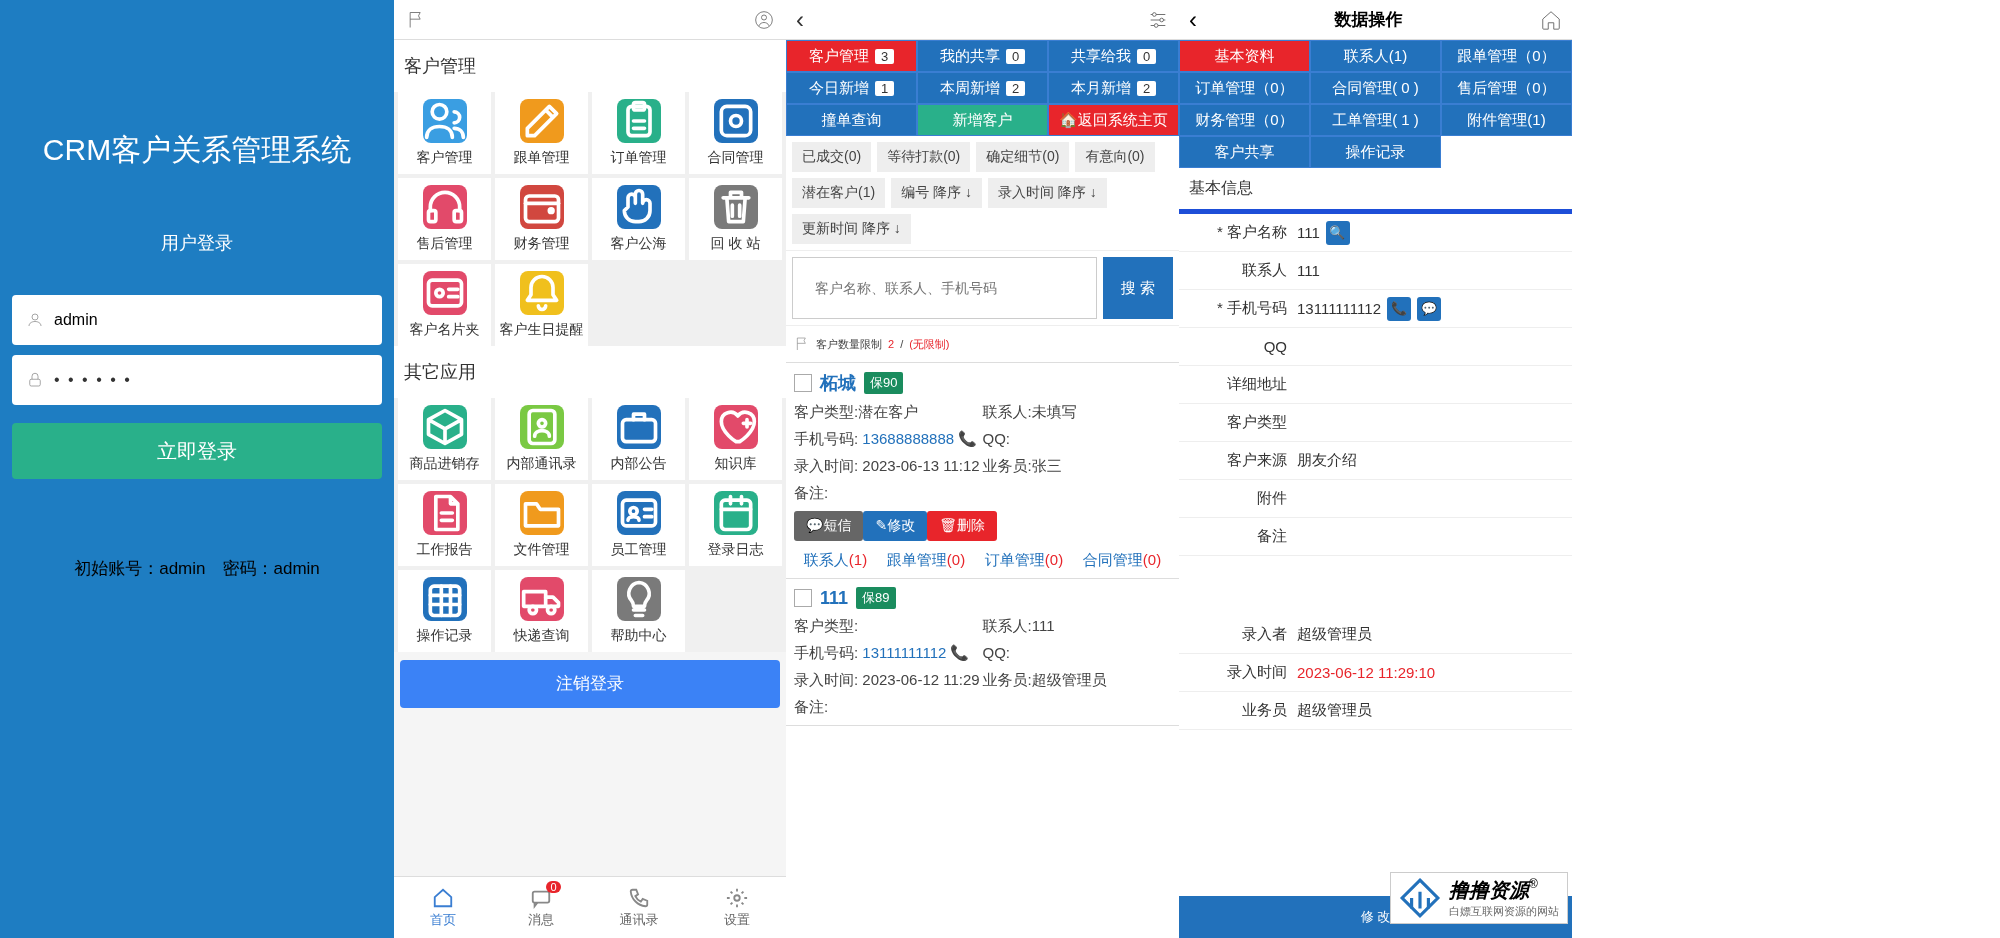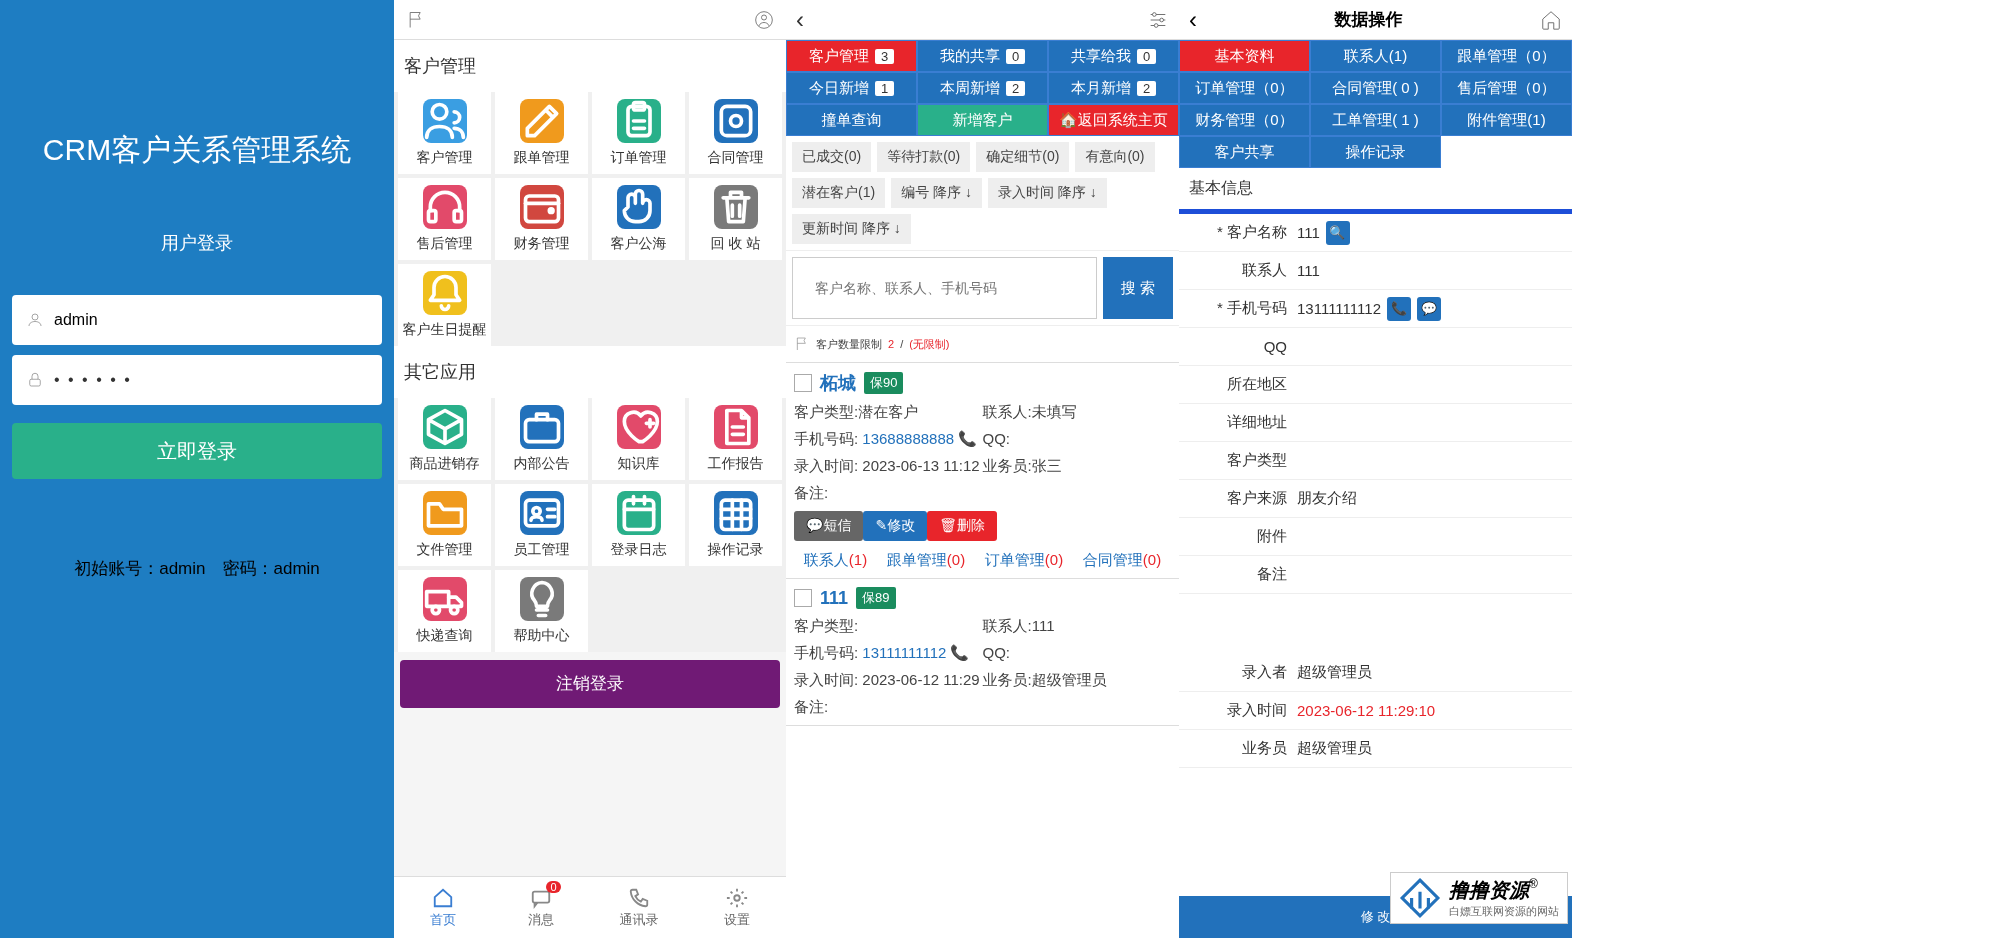--- a/index.html
+++ b/index.html
@@ -21,21 +21,21 @@
 .p1 .hint { color:#000000; text-align:center; margin-top:78px; font-size:17px; }
 
 
 .p2 .top { height:40px; background:#fff; border-bottom:1px solid #ddd; display:flex; align-items:center; justify-content:space-between; padding:0 12px;}
 .p2 .top svg { width:20px; height:20px; fill:none; stroke:#666; }
 .p2 .section-title { background:#fff; padding:14px 10px; font-size:18px; color:#333; }
 .p2 .grid { display:flex; flex-wrap:wrap; padding:0 4px; background:#f0f0f0; gap:4px 4px;}
 .p2 .tile { width:calc(25% - 3px); background:#fff; display:flex; flex-direction:column; align-items:center; justify-content:center; height:82px; cursor:pointer;}
 .p2 .tile .ic { width:44px; height:44px; border-radius:8px; display:flex; align-items:center; justify-content:center; color:#fff; font-size:22px; }
 .p2 .tile .lbl { font-size:14px; color:#333; margin-top:6px; }
-.p2 .logout { background:#701a75; color:#fff; text-align:center; height:48px; line-height:48px; margin:8px 6px; border-radius:4px; font-size:17px; cursor:pointer;}
+.p2 .logout { background:#3b82f6; color:#fff; text-align:center; height:48px; line-height:48px; margin:8px 6px; border-radius:4px; font-size:17px; cursor:pointer;}
 .p2 .btm { background:#fff; border-top:1px solid #ddd; display:flex; height:62px; margin-top:auto;}
 .p2 .btm .nav { flex:1; display:flex; flex-direction:column; align-items:center; justify-content:center; font-size:13px; color:#666; position:relative; cursor:pointer;}
 .p2 .btm .nav.active { color:#3a7ed2; }
 .p2 .btm .nav svg { width:22px; height:22px; margin-bottom:2px; }
 .p2 .btm .badge { position:absolute; top:4px; right:30%; background:#e8252b; color:#fff; border-radius:10px; font-size:11px; padding:0 4px; min-width:14px; text-align:center;}
 
 
 .p3 .top { height:40px; background:#fff; border-bottom:1px solid #ddd; display:flex; align-items:center; justify-content:space-between; padding:0 10px;}
 .p3 .top .chev { font-size:24px; color:#333; }
 .p3 .tabgrid { display:flex; flex-wrap:wrap; }
@@ -188,37 +188,57 @@
       </div>
       <div class="tile">
         <div class="ic" style="background:#7a7a7a">
           <svg viewBox="0 0 24 24" fill="none" stroke="#fff" stroke-width="2" stroke-linecap="round" stroke-linejoin="round">
             <path d="M5 7h14M9 7V4h6v3M7 7l1 13h8l1-13M10 11v6M14 11v6"></path>
           </svg>
         </div>
         <div class="lbl">回 收 站</div>
       </div>
       <div class="tile">
+        <div class="ic" style="background:#e24a6a">
+          <svg viewBox="0 0 24 24" fill="none" stroke="#fff" stroke-width="2" stroke-linecap="round" stroke-linejoin="round">
+            <rect x="3" y="5" width="18" height="14" rx="2"></rect>
+            <circle cx="9" cy="12" r="2"></circle>
+            <path d="M14 10h5M14 14h5"></path>
+          </svg>
+        </div>
+        <div class="lbl">客户名片夹</div>
+      </div>
+      <div class="tile">
         <div class="ic" style="background:#f0c01d">
           <svg viewBox="0 0 24 24" fill="none" stroke="#fff" stroke-width="2" stroke-linecap="round" stroke-linejoin="round">
             <path d="M12 3a6 6 0 016 6v4l2 3H4l2-3V9a6 6 0 016-6zM10 19a2 2 0 004 0"></path>
           </svg>
         </div>
         <div class="lbl">客户生日提醒</div>
       </div>
     </div>
   <div class="section-title">其它应用</div>
   <div class="grid" id="grid2">
       <div class="tile">
         <div class="ic" style="background:#29b08a">
           <svg viewBox="0 0 24 24" fill="none" stroke="#fff" stroke-width="2" stroke-linecap="round" stroke-linejoin="round">
             <path d="M3 8l9-5 9 5v8l-9 5-9-5zM3 8l9 5 9-5M12 13v8"></path>
           </svg>
         </div>
         <div class="lbl">商品进销存</div>
+      </div>
+      <div class="tile">
+        <div class="ic" style="background:#7ac943">
+          <svg viewBox="0 0 24 24" fill="none" stroke="#fff" stroke-width="2" stroke-linecap="round" stroke-linejoin="round">
+            <rect x="5" y="3" width="14" height="18" rx="2"></rect>
+            <circle cx="12" cy="10" r="2"></circle>
+            <path d="M8 17c0-2 2-3 4-3s4 1 4 3"></path>
+          </svg>
+        </div>
+        <div class="lbl">内部通讯录</div>
       </div>
       <div class="tile">
         <div class="ic" style="background:#2271bb">
           <svg viewBox="0 0 24 24" fill="none" stroke="#fff" stroke-width="2" stroke-linecap="round" stroke-linejoin="round">
             <rect x="3" y="8" width="18" height="12" rx="2"></rect>
             <path d="M9 8V5h6v3"></path>
           </svg>
         </div>
         <div class="lbl">内部公告</div>
       </div>
@@ -499,26 +519,20 @@
           <span class="ico">💬</span>
         </div>
       </div>
       <div class="kv">
         <div class="k">QQ</div>
         <div class="v">
           <span></span>
         </div>
       </div>
       <div class="kv">
-        <div class="k">所在地区</div>
-        <div class="v">
-          <span></span>
-        </div>
-      </div>
-      <div class="kv">
         <div class="k">详细地址</div>
         <div class="v">
           <span></span>
         </div>
       </div>
       <div class="kv">
         <div class="k">客户类型</div>
         <div class="v">
           <span></span>
         </div>

